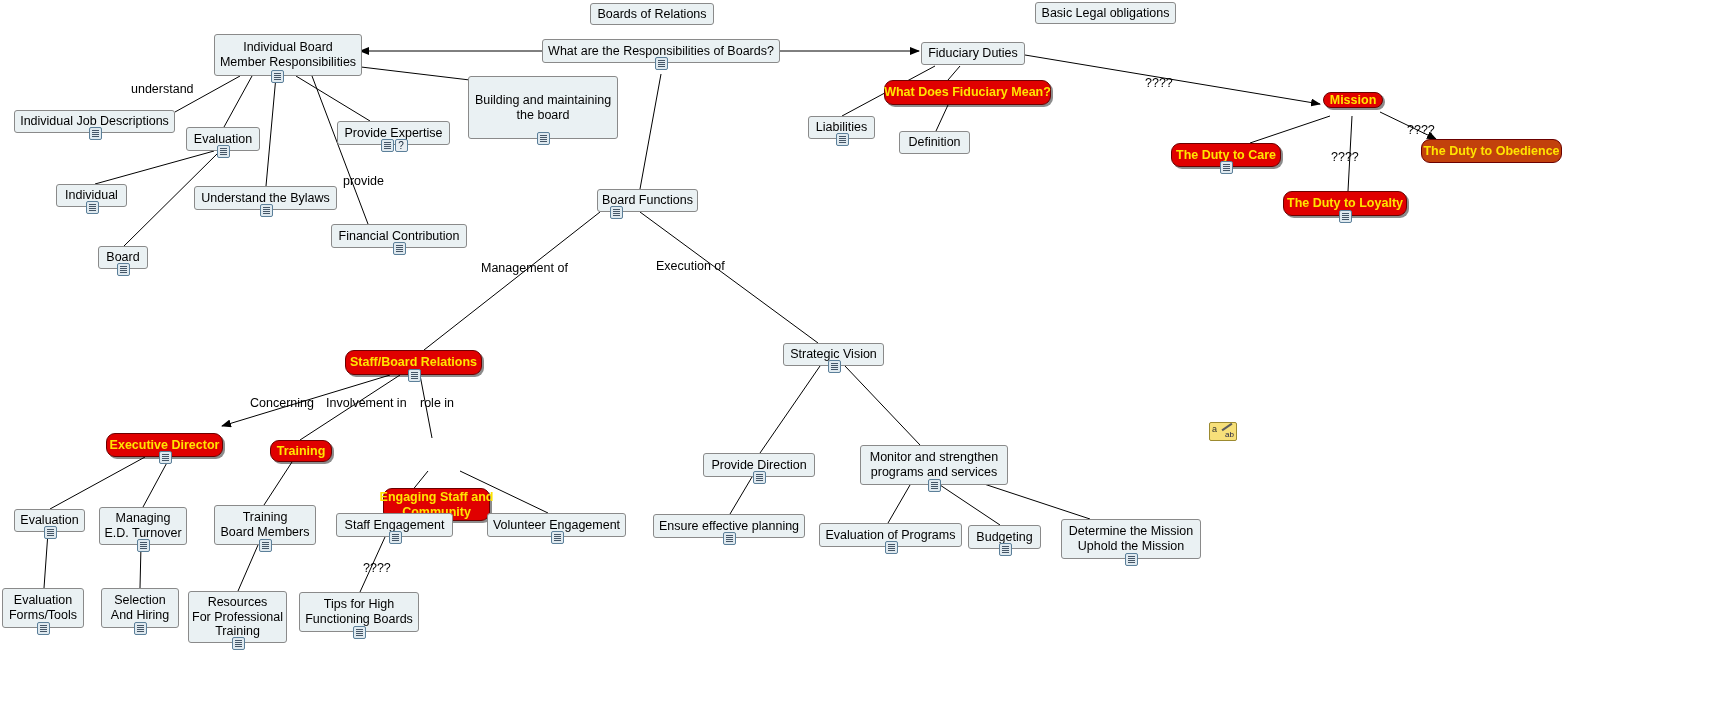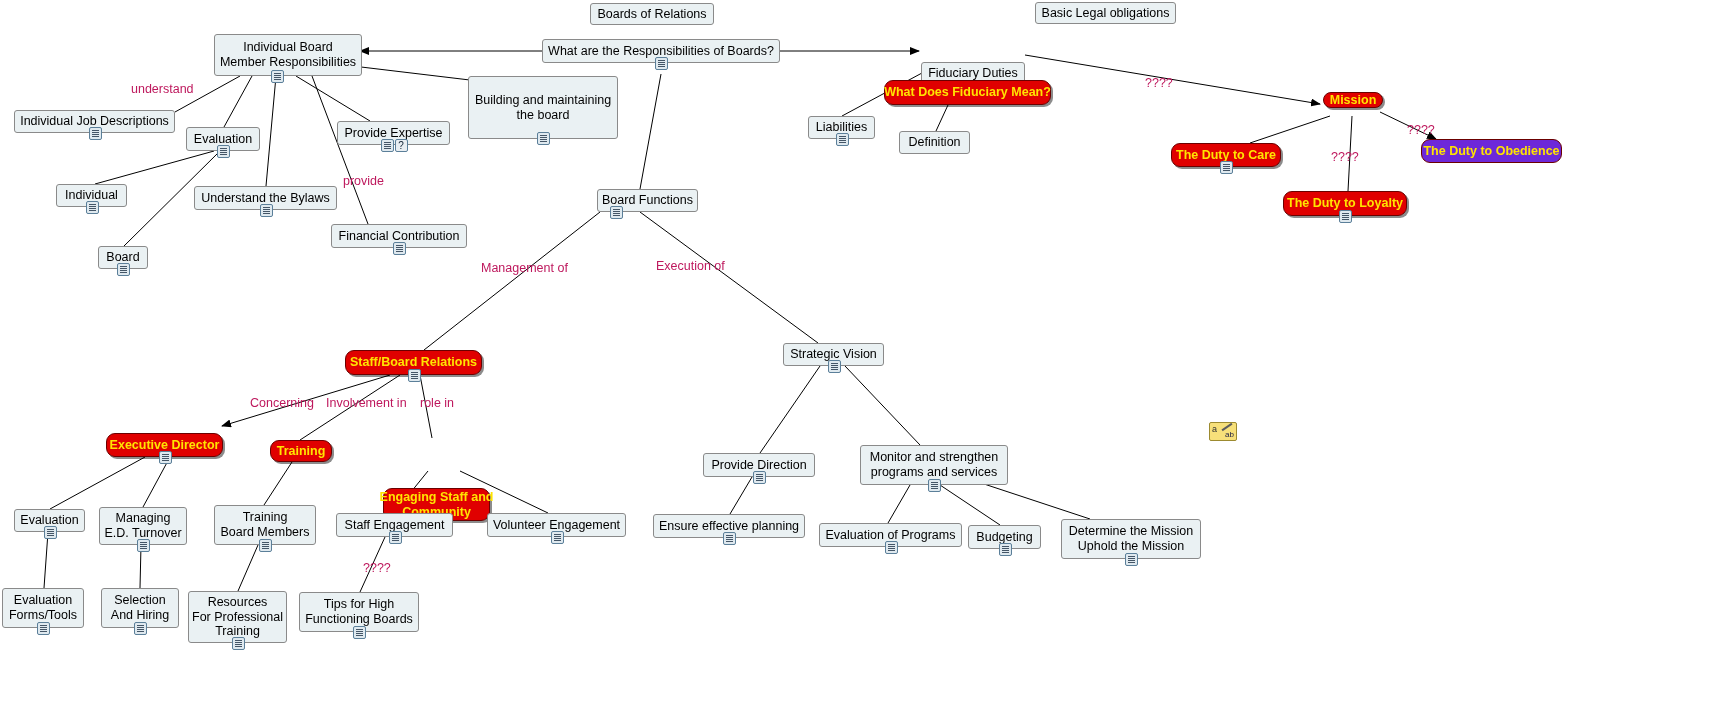--- a/index.html
+++ b/index.html
@@ -47,21 +47,21 @@
   }
   .node.red {
     background: #e00000;
     border: 1px solid #6b0000;
     border-radius: 9px;
     color: #ffe400;
     font-weight: bold;
     box-shadow: 2px 2px 0 rgba(0,0,0,0.45);
   }
   .node.redplain {
-    background: #6d28d9;
+    background: #c2410c;
     border: 1px solid #6b0000;
     border-radius: 9px;
     color: #ffe400;
     font-weight: bold;
   }
   .badge {
     position: absolute;
     width: 13px;
     height: 13px;
     background: #dfe9ef;
@@ -89,21 +89,21 @@
     box-shadow: none;
     font-size: 10px;
     line-height: 13px;
     text-align: center;
     color: #123;
     font-family: "Liberation Sans", sans-serif;
   }
   .label {
     position: absolute;
     font-size: 12.5px;
-    color: #be185d;
+    color: #000000;
     white-space: pre;
   }
   .stamp {
     position: absolute;
     width: 28px;
     height: 19px;
     background: #f7e07a;
     border: 1px solid #9c8a30;
     border-radius: 2px;
     font-size: 9px;
@@ -182,21 +182,21 @@
       </g>
   </svg>
   <div id="nodes-layer">
       <div class="node plain" style="left: 590px; top: 3px; width: 124px; height: 22px;">Boards of Relations</div>
       <div class="node plain" style="left: 1035px; top: 2px; width: 141px; height: 22px;">Basic Legal obligations</div>
       <div class="node plain" style="left: 542px; top: 39px; width: 238px; height: 24px;">What are the Responsibilities of Boards?</div>
       <div class="badge" style="left: 655px; top: 57px;"></div>
       <div class="node plain" style="left: 203px; top: 34px; width: 148px; height: 42px; margin-left: 11px;">Individual Board
 Member Responsibilities</div>
       <div class="badge" style="left: 271px; top: 70px;"></div>
-      <div class="node plain" style="left: 921px; top: 42px; width: 104px; height: 23px; margin-top: 20px;">Fiduciary Duties</div>
+      <div class="node plain" style="left: 921px; top: 42px; width: 104px; height: 23px;">Fiduciary Duties</div>
       <div class="node red" style="left: 884px; top: 80px; width: 167px; height: 25px;">What Does Fiduciary Mean?</div>
       <div class="node plain" style="left: 808px; top: 116px; width: 67px; height: 23px;">Liabilities</div>
       <div class="badge" style="left: 835.5px; top: 133px;"></div>
       <div class="node plain" style="left: 899px; top: 131px; width: 71px; height: 23px;">Definition</div>
       <div class="node red" style="left: 1323px; top: 92px; width: 60px; height: 16px;">Mission</div>
       <div class="node red" style="left: 1171px; top: 143px; width: 110px; height: 24px;">The Duty to Care</div>
       <div class="badge" style="left: 1220px; top: 161px;"></div>
       <div class="node red" style="left: 1283px; top: 191px; width: 124px; height: 25px;">The Duty to Loyalty</div>
       <div class="badge" style="left: 1339px; top: 210px;"></div>
       <div class="node redplain" style="left: 1421px; top: 139px; width: 141px; height: 24px;">The Duty to Obedience</div>

